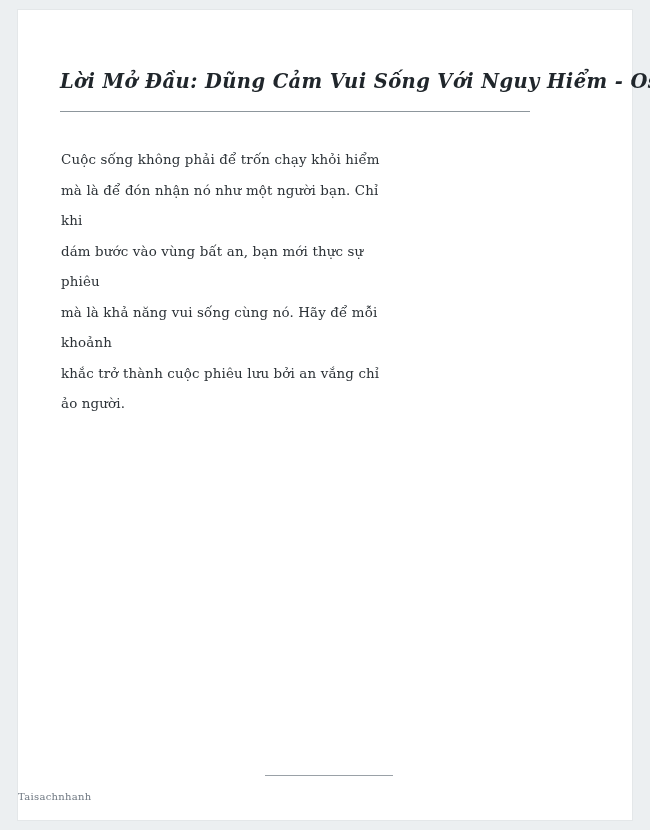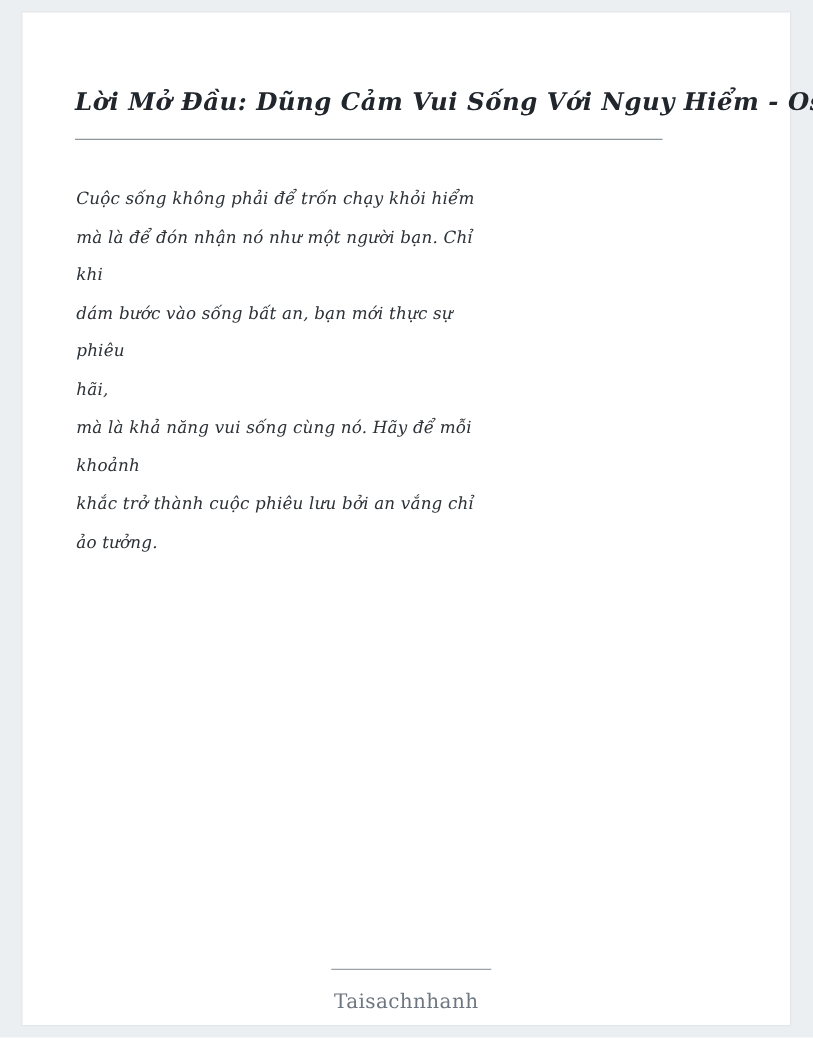--- a/index.html
+++ b/index.html
@@ -48,21 +48,20 @@
     width: 470px;
     height: 1px;
     background: #8d969c;
   }
   .body-text {
     position: absolute;
     left: 43px;
     top: 135px;
     width: 330px;
     font-family: "DejaVu Serif", "Liberation Serif", serif;
-    font-style: italic;
     font-size: 13.4px;
     line-height: 30.5px;
     color: #2b3136;
     letter-spacing: 0.15px;
   }
   .body-text p {
     margin: 0;
   }
   .footer-rule {
     position: absolute;
@@ -70,47 +69,46 @@
     top: 765px;
     width: 128px;
     height: 1px;
     background: #9aa1a7;
   }
   .footer-text {
     position: absolute;
     left: 0;
     top: 781px;
     width: 614px;
-    text-align: center;
+    text-align: left;
     font-family: "DejaVu Serif", "Liberation Serif", serif;
-    font-size: 16px;
+    font-size: 10px;
     color: #6e7781;
     letter-spacing: 0.3px;
   }
 </style>
 </head>
 <body>
 
 <div class="page">
   <div class="page-inner">
 
     <div class="doc-title">Lời Mở Đầu: Dũng Cảm  Vui Sống Với Nguy Hiểm - Osho</div>
 
     <div class="title-rule"></div>
 
     <div class="body-text">
       <p>Cuộc sống không phải để trốn chạy khỏi hiểm</p>
       <p>mà là để đón nhận nó như một người bạn. Chỉ</p>
       <p>khi</p>
-      <p>dám bước vào sống bất an, bạn mới thực sự</p>
+      <p>dám bước vào vùng bất an, bạn mới thực sự</p>
       <p>phiêu</p>
-      <p>hãi,</p>
       <p>mà là khả năng vui sống cùng nó. Hãy để mỗi</p>
       <p>khoảnh</p>
       <p>khắc trở thành cuộc phiêu lưu bởi an vắng chỉ</p>
-      <p>ảo tưởng.</p>
+      <p>ảo người.</p>
     </div>
 
     <div class="footer-rule"></div>
     <div class="footer-text">Taisachnhanh</div>
 
   </div>
 </div>
 
 </body></html>

